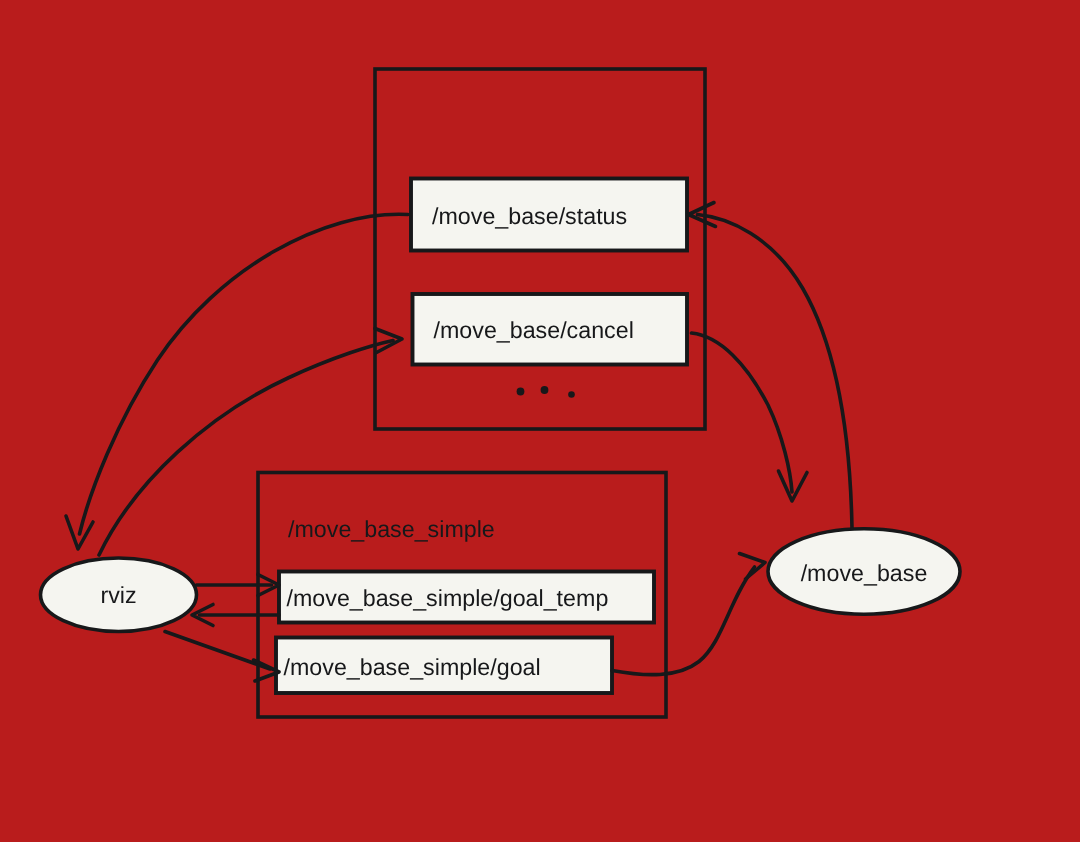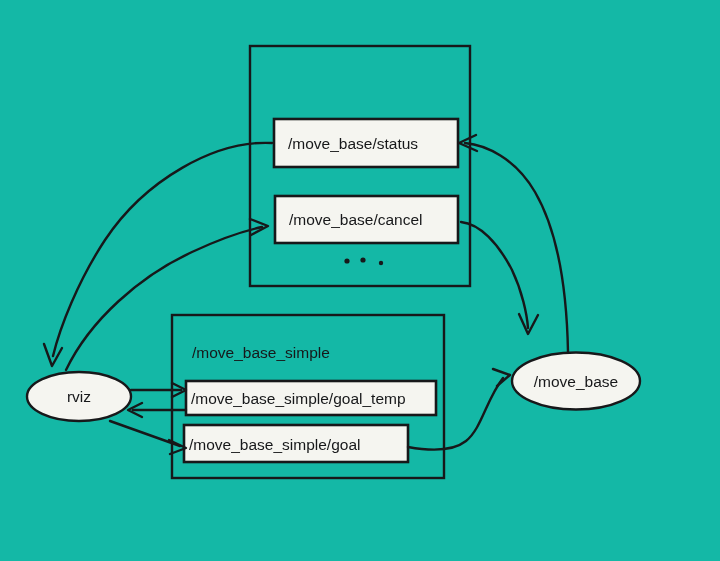--- a/index.html
+++ b/index.html
@@ -4,21 +4,21 @@
 <style>
   html, body {
     margin: 0;
     padding: 0;
     background: #f5f5f0;
   }
   #canvas {
     position: relative;
     width: 720px;
     height: 561px;
-    background: #14b8a6;
+    background: #b91c1c;
     overflow: hidden;
     font-family: "Liberation Sans", sans-serif;
   }
   #diagram-svg {
     position: absolute;
     left: 0;
     top: 0;
     width: 720px;
     height: 561px;
   }

